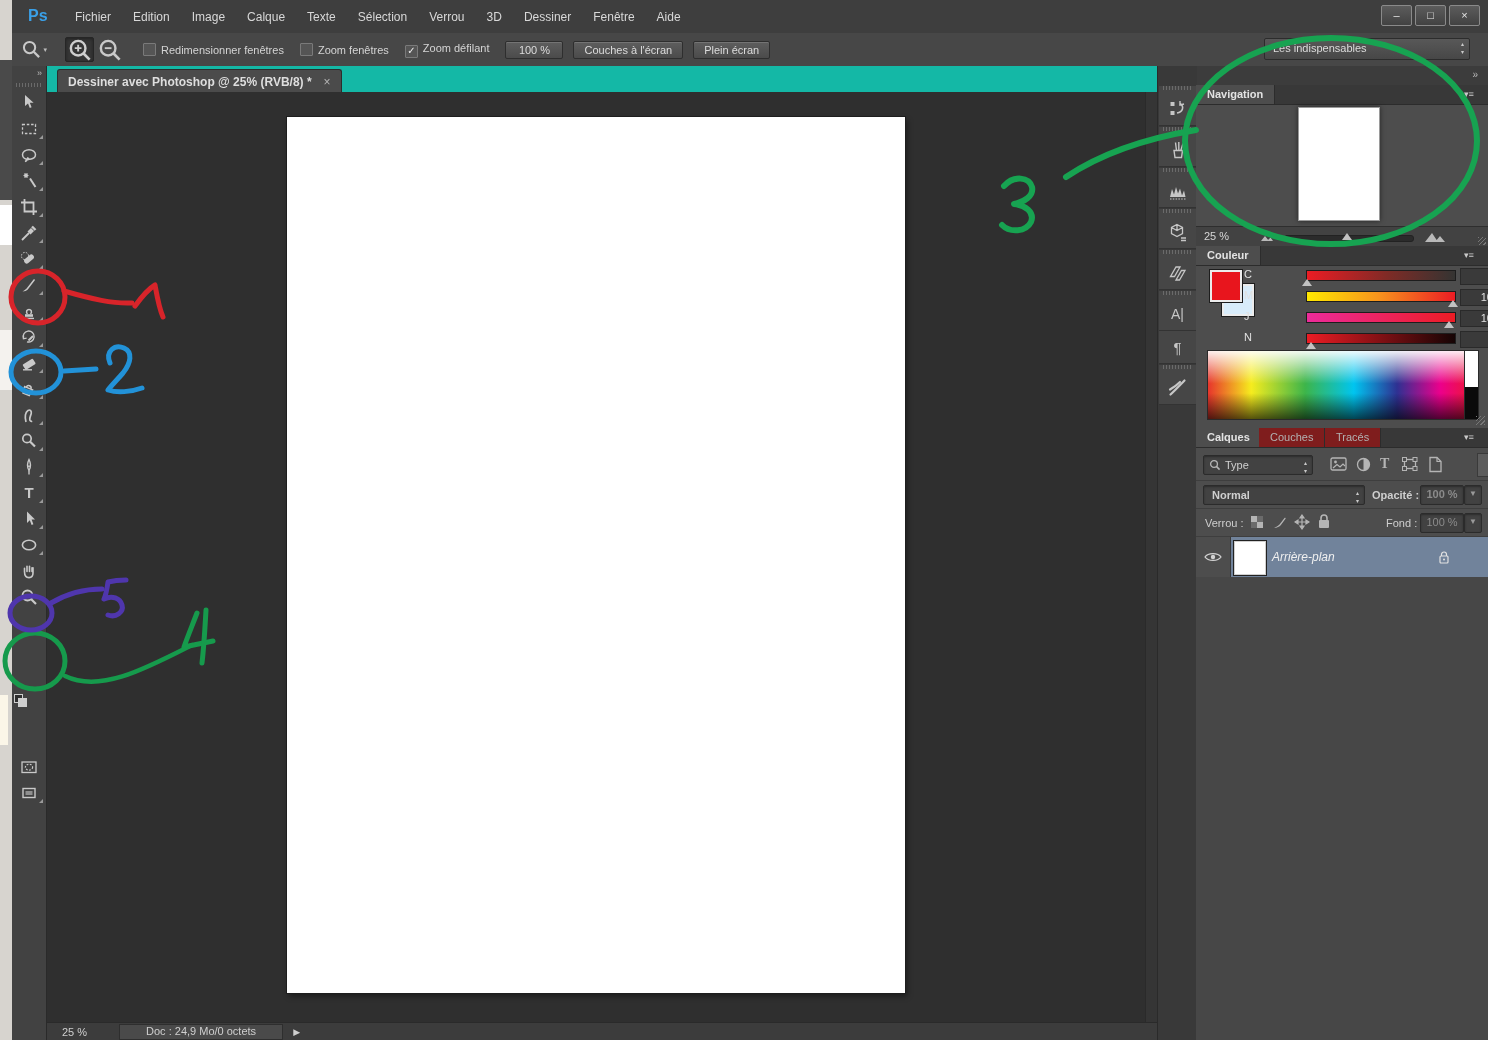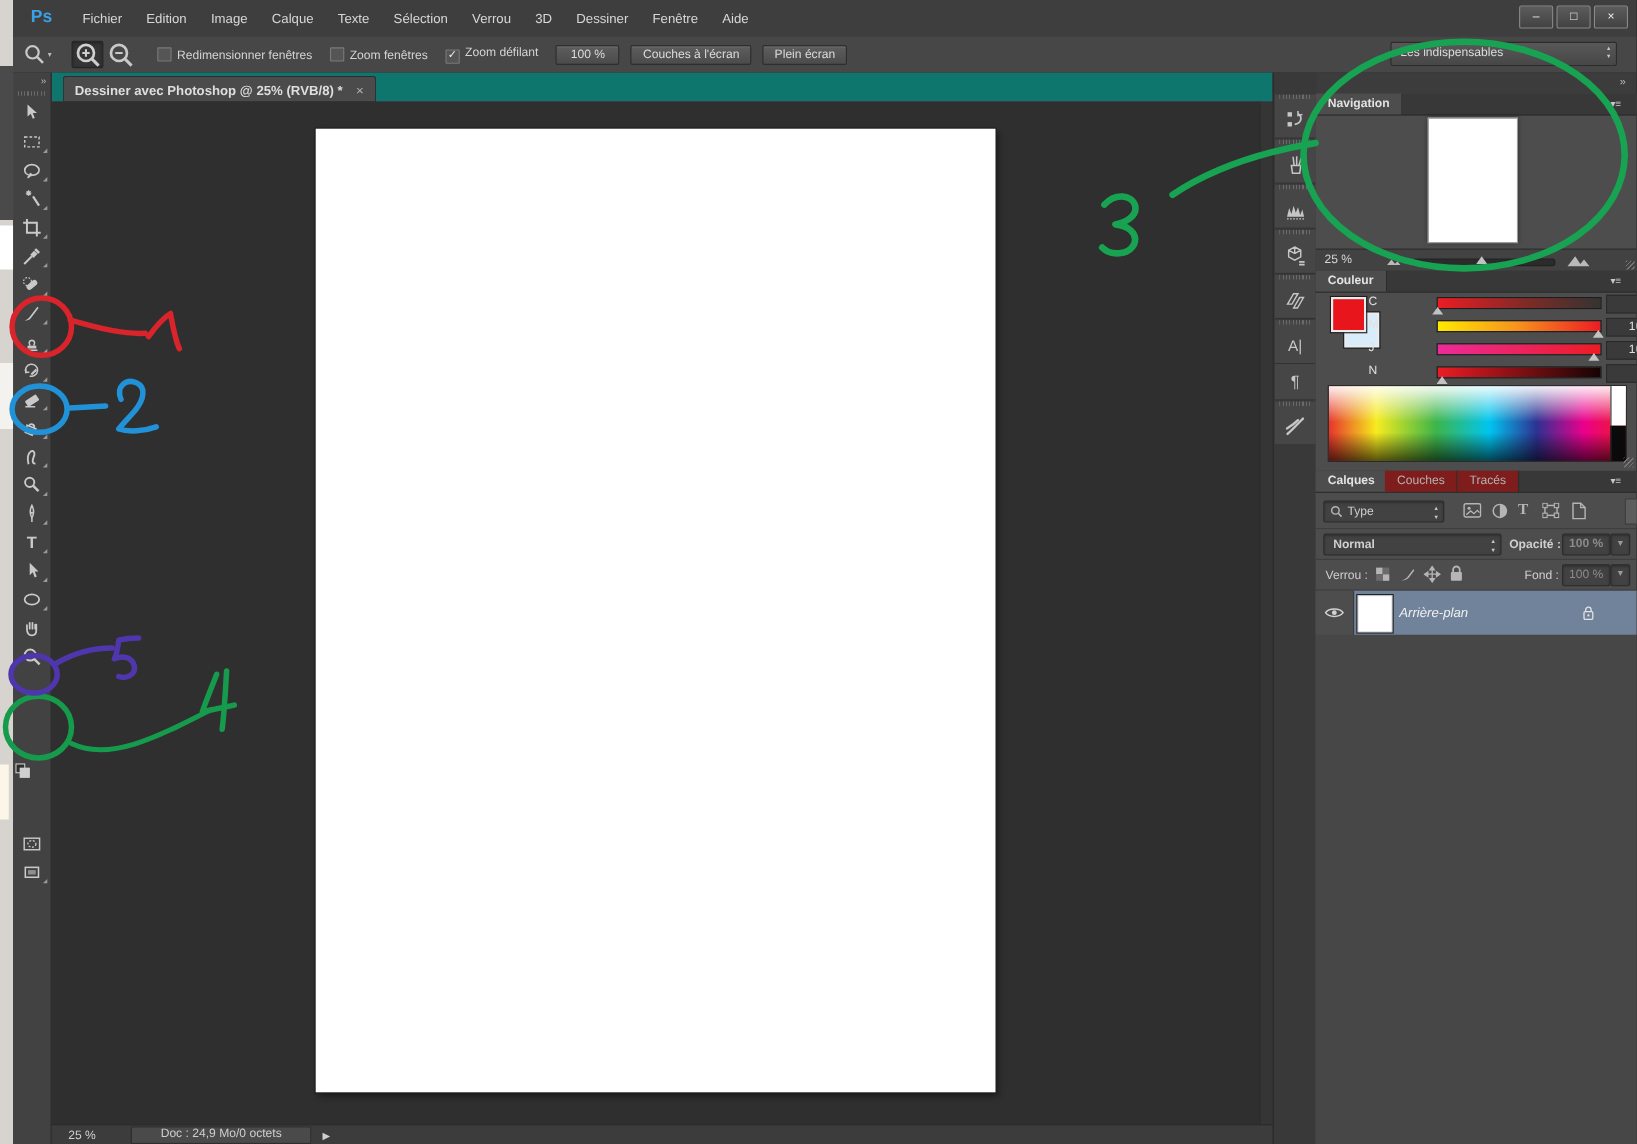--- a/index.html
+++ b/index.html
@@ -22,21 +22,21 @@
         border-radius:2px;color:#dcdcdc;font-size:11px;padding:2px 10px;margin-right:10px;}
   .chk{width:11px;height:11px;background:#555;border:1px solid #7a7a7a;border-radius:1px;display:inline-block;
        margin-right:5px;vertical-align:-2px;font-size:10px;line-height:10px;text-align:center;color:#eee;}
   .cblk{margin-right:16px;color:#d4d4d4;}
   .tolbtn{width:27px;height:23px;border-radius:2px;display:flex;align-items:center;justify-content:center;margin-right:2px;}
   .pressed{background:#353535;border:1px solid #262626;box-shadow:inset 0 1px 3px #222;}
   .wsel{position:absolute;right:18px;top:5px;width:188px;height:20px;background:linear-gradient(#585858,#474747);
         border:1px solid #2c2c2c;border-radius:2px;font-size:11px;line-height:19px;padding:0 8px;color:#dcdcdc;}
   .stepper{position:absolute;right:5px;top:1px;font-size:6px;line-height:8px;color:#c9c9c9;text-align:center;}
   
-  .tabbar{left:46px;top:66px;width:1111px;height:26px;background:#0f766e;border-bottom:3px solid #8b5cf6;}
+  .tabbar{left:46px;top:66px;width:1111px;height:26px;background:#14b8a6;border-bottom:3px solid #8b5cf6;}
   .doctab{position:absolute;left:11px;top:3px;height:23px;background:#4b4b4b;border:1px solid #2d2d2d;border-bottom:none;
           border-radius:3px 3px 0 0;display:flex;align-items:center;padding:0 10px;font-size:12px;font-weight:bold;color:#dedede;}
   .doctab .close{margin-left:12px;font-weight:normal;color:#b5b5b5;font-size:12px;}
   .statusbar{left:46px;top:1022px;width:1111px;height:18px;background:#3c3c3c;border-top:1px solid #2a2a2a;
              display:flex;align-items:center;font-size:11px;color:#cfcfcf;}
   .docwell{background:#4a4a4a;border:1px solid #2e2e2e;height:14px;line-height:13px;width:162px;text-align:center;
            margin-left:32px;position:relative;font-size:11px;}
   
   .pasteboard{left:46px;top:92px;width:1099px;height:930px;background:#2f2f2f;}
   .scrollv{left:1145px;top:92px;width:12px;height:930px;background:#353535;border-left:1px solid #2a2a2a;}

